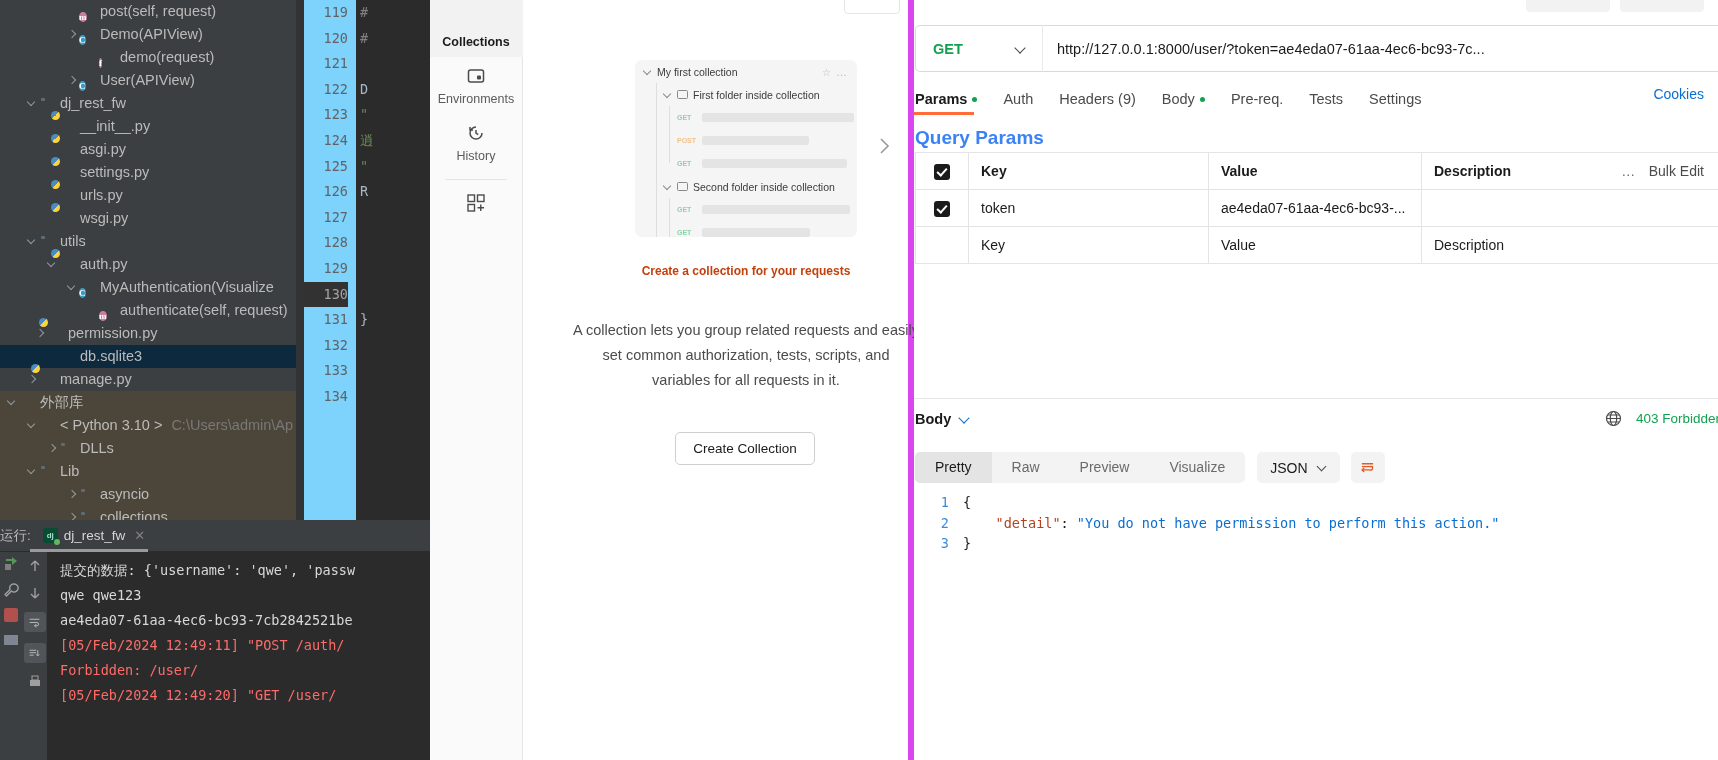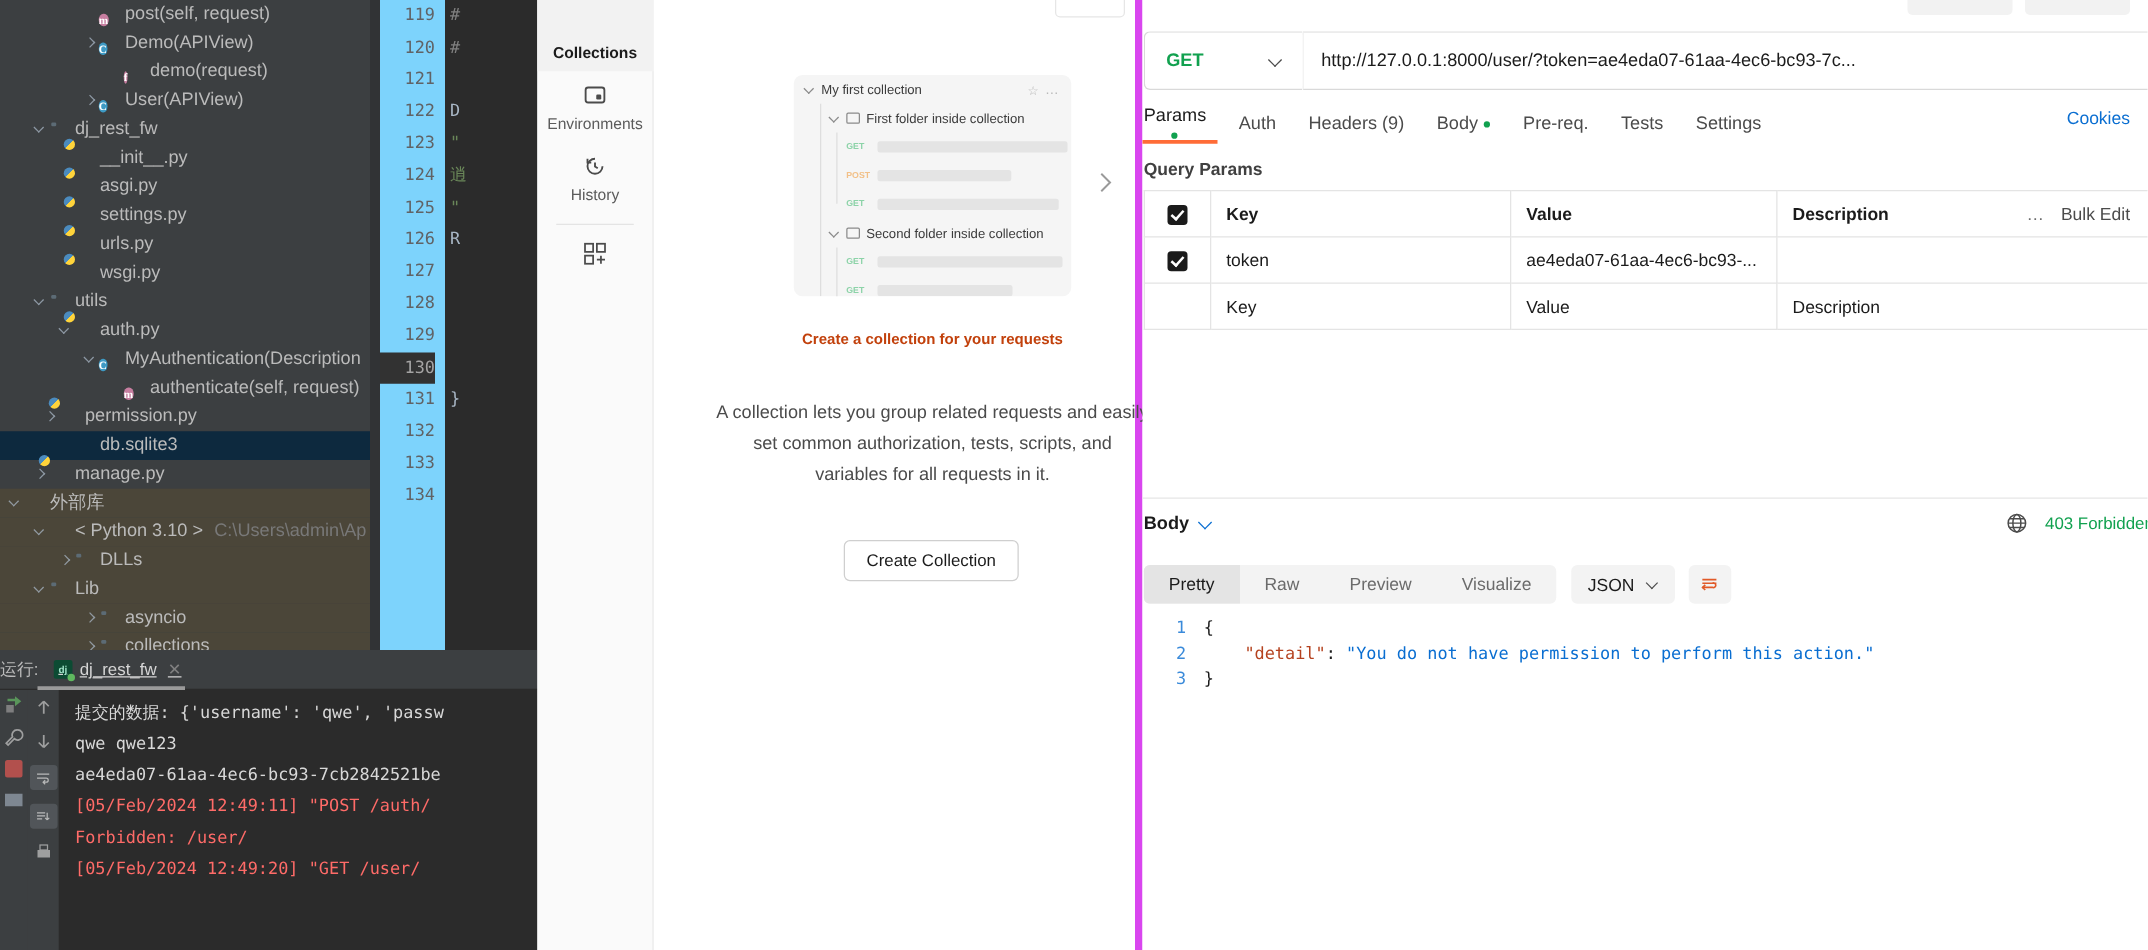--- a/index.html
+++ b/index.html
@@ -108,21 +108,21 @@
     position: absolute; left: 0; top: 520px; width: 430px; height: 240px;
     background: #3c3f41;
   }
   .run-tabbar {
     position: relative; height: 32px; background: #3c3f41;
     display: flex; align-items: center; border-bottom: 1px solid #2b2b2b;
   }
   .run-title { font-size: 13.5px; color: #bbbbbb; margin-left: 0px; }
   .run-tab {
     display: flex; align-items: center; gap: 6px; margin-left: 12px;
-    font-size: 13.5px; color: #d5d5d5; position: relative; text-decoration: underline;
+    font-size: 13.5px; color: #d5d5d5; position: relative;
   }
   .run-tab .dj {
     width: 15px; height: 15px; background: #0c4b33; border-radius: 2px;
     color: #9fe3c8; font-size: 8px; font-weight: bold; text-align: center; line-height: 15px;
     position: relative;
   }
   .run-tab .dj::after {
     content:""; position:absolute; right:-2px; bottom:-2px; width:6px;height:6px;
     border-radius:50%; background:#5fb85f;
   }
@@ -256,32 +256,32 @@
 
   .req-tabs {
     position: absolute; left: 1px; top: 85px; display: flex; gap: 0px;
     font-size: 14.5px; height: 28px; align-items: center;
   }
   .req-tab {
     position: relative; padding: 0 13px; color: #4b4b4b; cursor: pointer;
     display: flex; align-items: center; gap: 5px; height: 28px;
   }
   .req-tab:first-child { padding-left: 0; }
-  .req-tab.active { color: #1b1b1b; font-weight: 400; flex-direction: column; }
+  .req-tab.active { color: #1b1b1b; font-weight: 700; }
   .req-tab .dot { width: 5px; height: 5px; border-radius: 50%; background: #11a14f; }
   .tab-underline {
     position: absolute; left: 0; top: 112px; width: 60px; height: 2.5px; background: #ff6c37;
   }
   .cookies {
     position: absolute; right: 14px; top: 86px; color: #0a6ed1;
     font-size: 14px; cursor: pointer;
   }
   .qp-title {
-    position: absolute; left: 1px; top: 127px; font-size: 14px;
-    font-weight: 600; color: #404040; text-align: right;
+    position: absolute; left: 1px; top: 127px; font-size: 19px;
+    font-weight: 600; color: #3b82f6; text-align: right;
   }
   .bulk {
     position: absolute; right: 14px; top: 163px; font-size: 14px; color: #4b4b4b;
     display: flex; align-items: center; gap: 12px; cursor: pointer;
   }
   .bulk .dots { color: #6b6b6b; letter-spacing: 1.5px; font-size: 14px; }
 
   table.params {
     position: absolute; left: 1px; top: 152px; width: 1061px;
     border-collapse: collapse; font-size: 14px;
@@ -426,21 +426,21 @@
           <span class="tlabel">utils</span>
         </div>
         <div class="tree-row" style="padding-left: 46px;">
           <span class="chev down"></span>
           <span class="ico"><span class="ico-py"></span></span>
           <span class="tlabel">auth.py</span>
         </div>
         <div class="tree-row" style="padding-left: 66px;">
           <span class="chev down"></span>
           <span class="ico"><span class="ico-c">C</span></span>
-          <span class="tlabel">MyAuthentication(Description</span>
+          <span class="tlabel">MyAuthentication(Visualize</span>
         </div>
         <div class="tree-row" style="padding-left: 86px;">
           <span class="chev none"></span>
           <span class="ico"><span class="ico-m">m</span></span>
           <span class="tlabel">authenticate(self, request)</span>
         </div>
         <div class="tree-row" style="padding-left: 34px;">
           <span class="chev"></span>
           <span class="ico"><span class="ico-py"></span></span>
           <span class="tlabel">permission.py</span>

